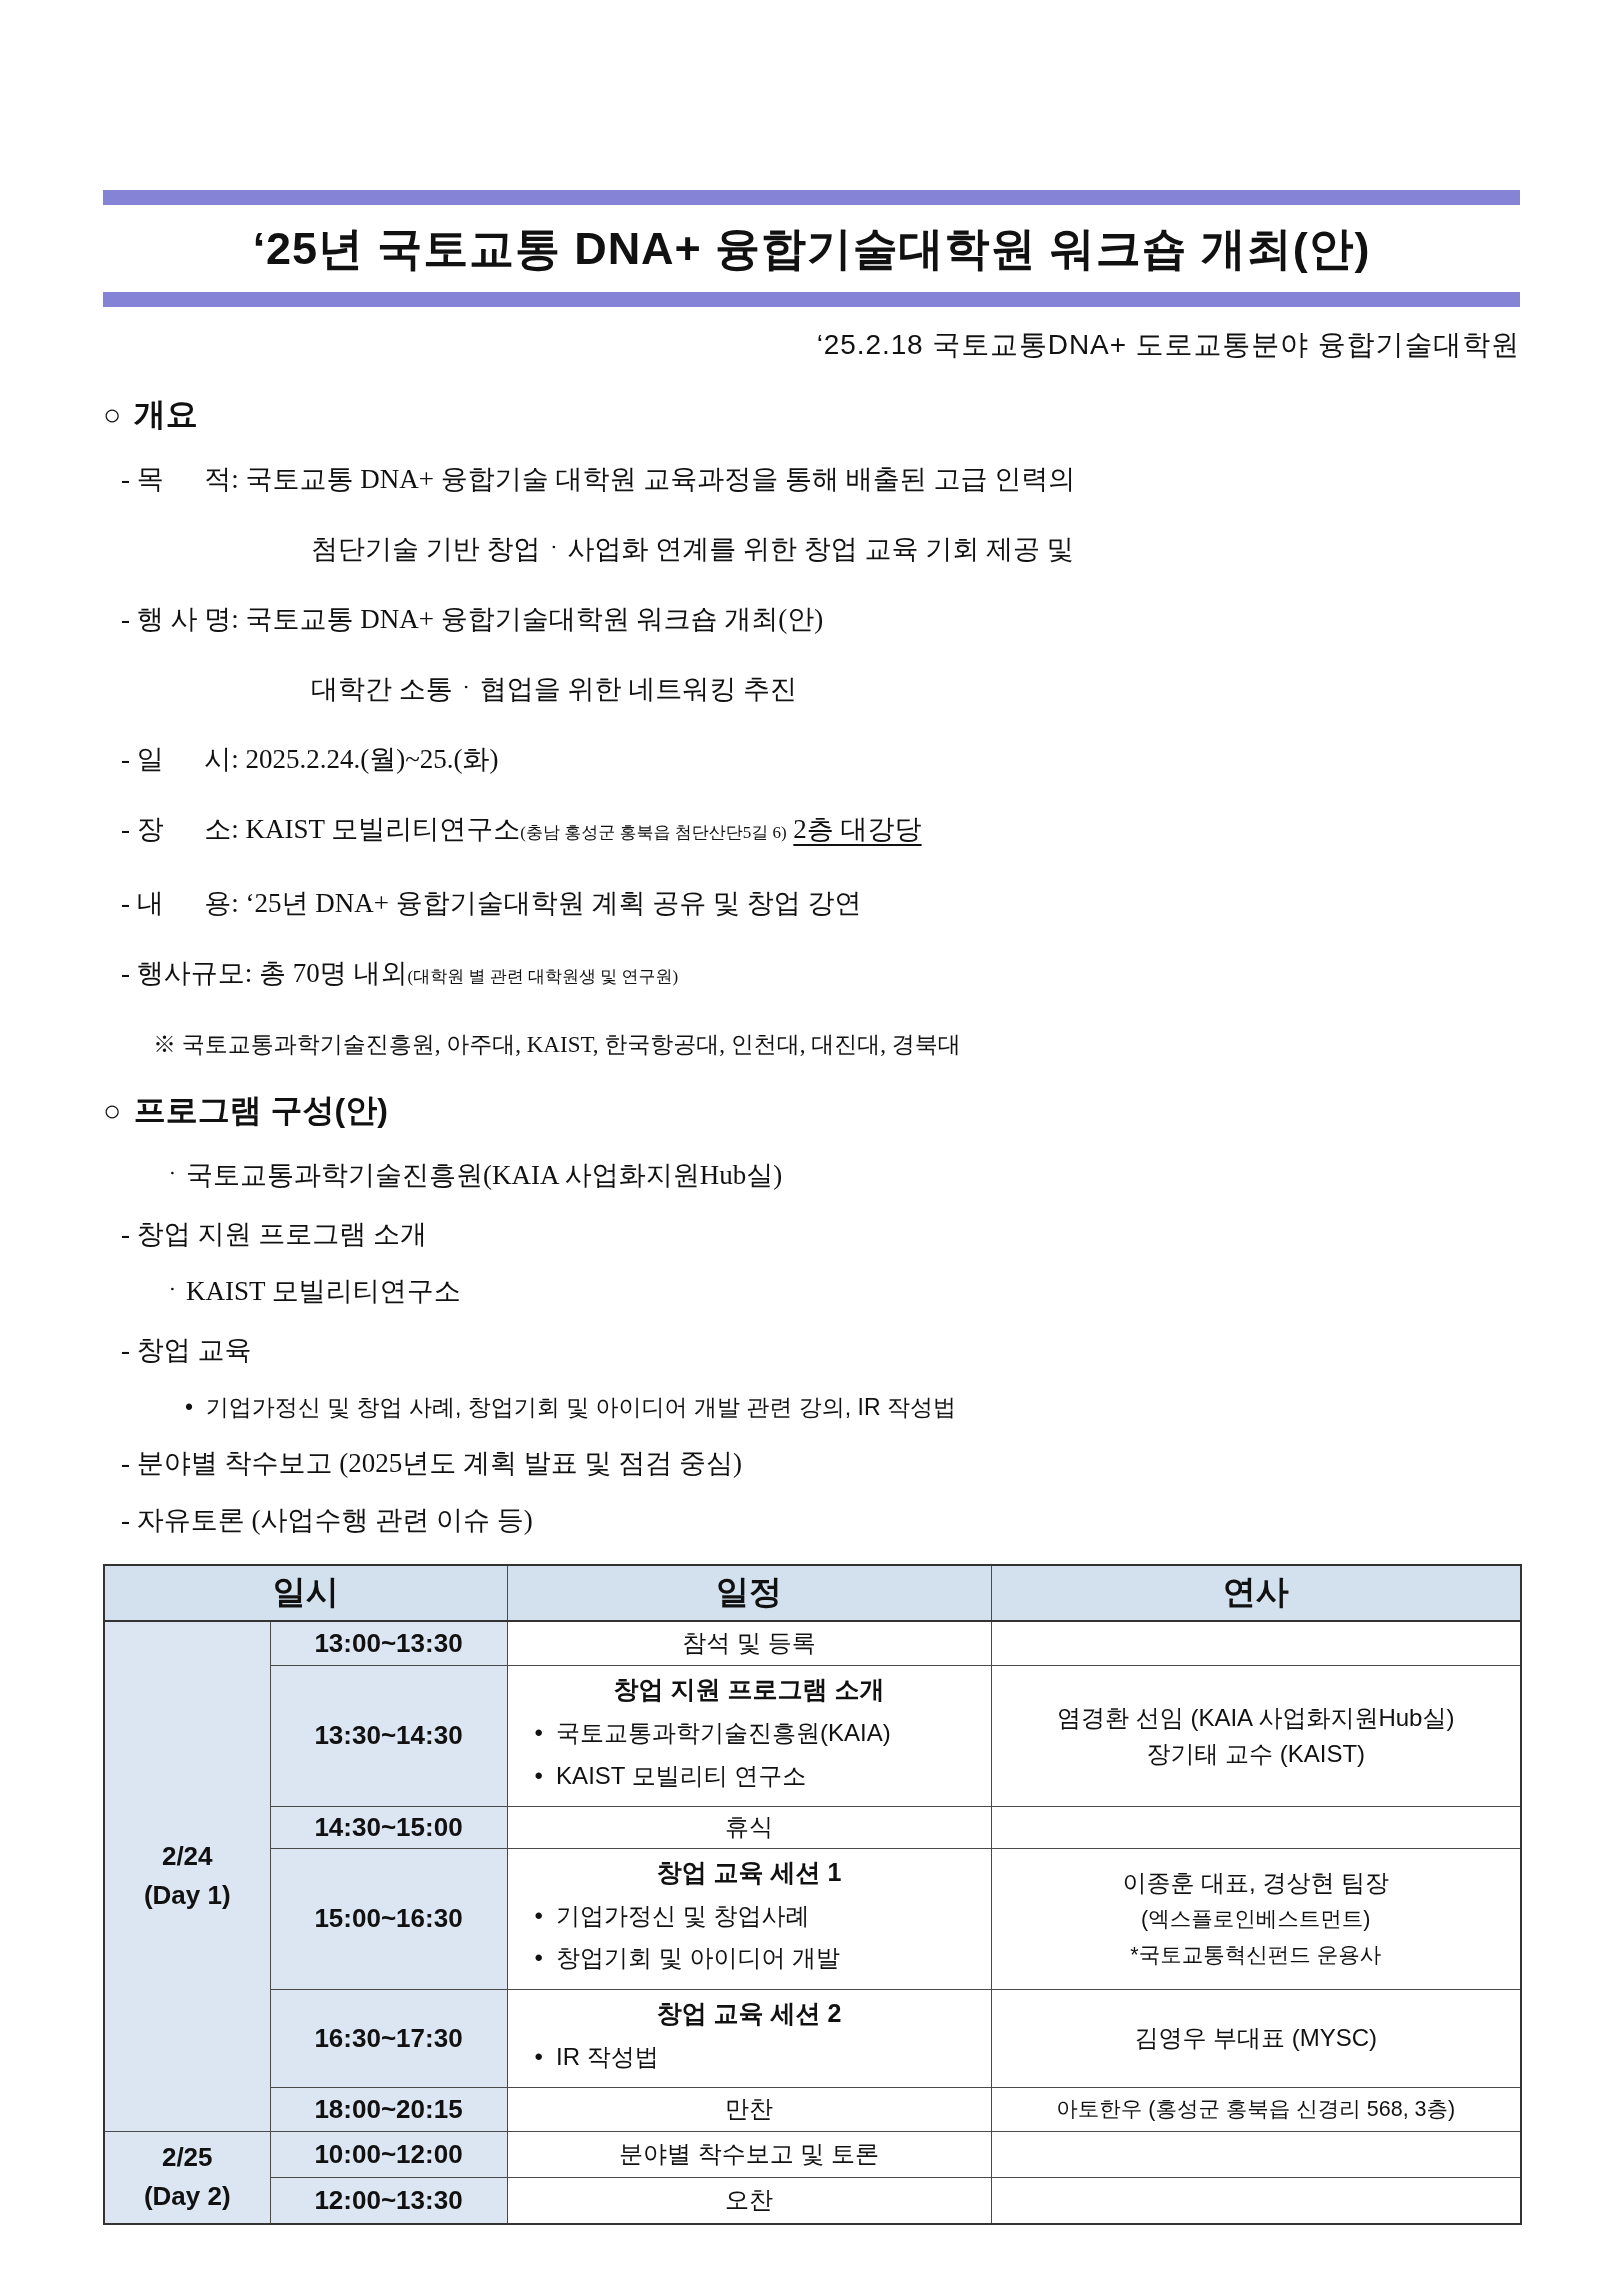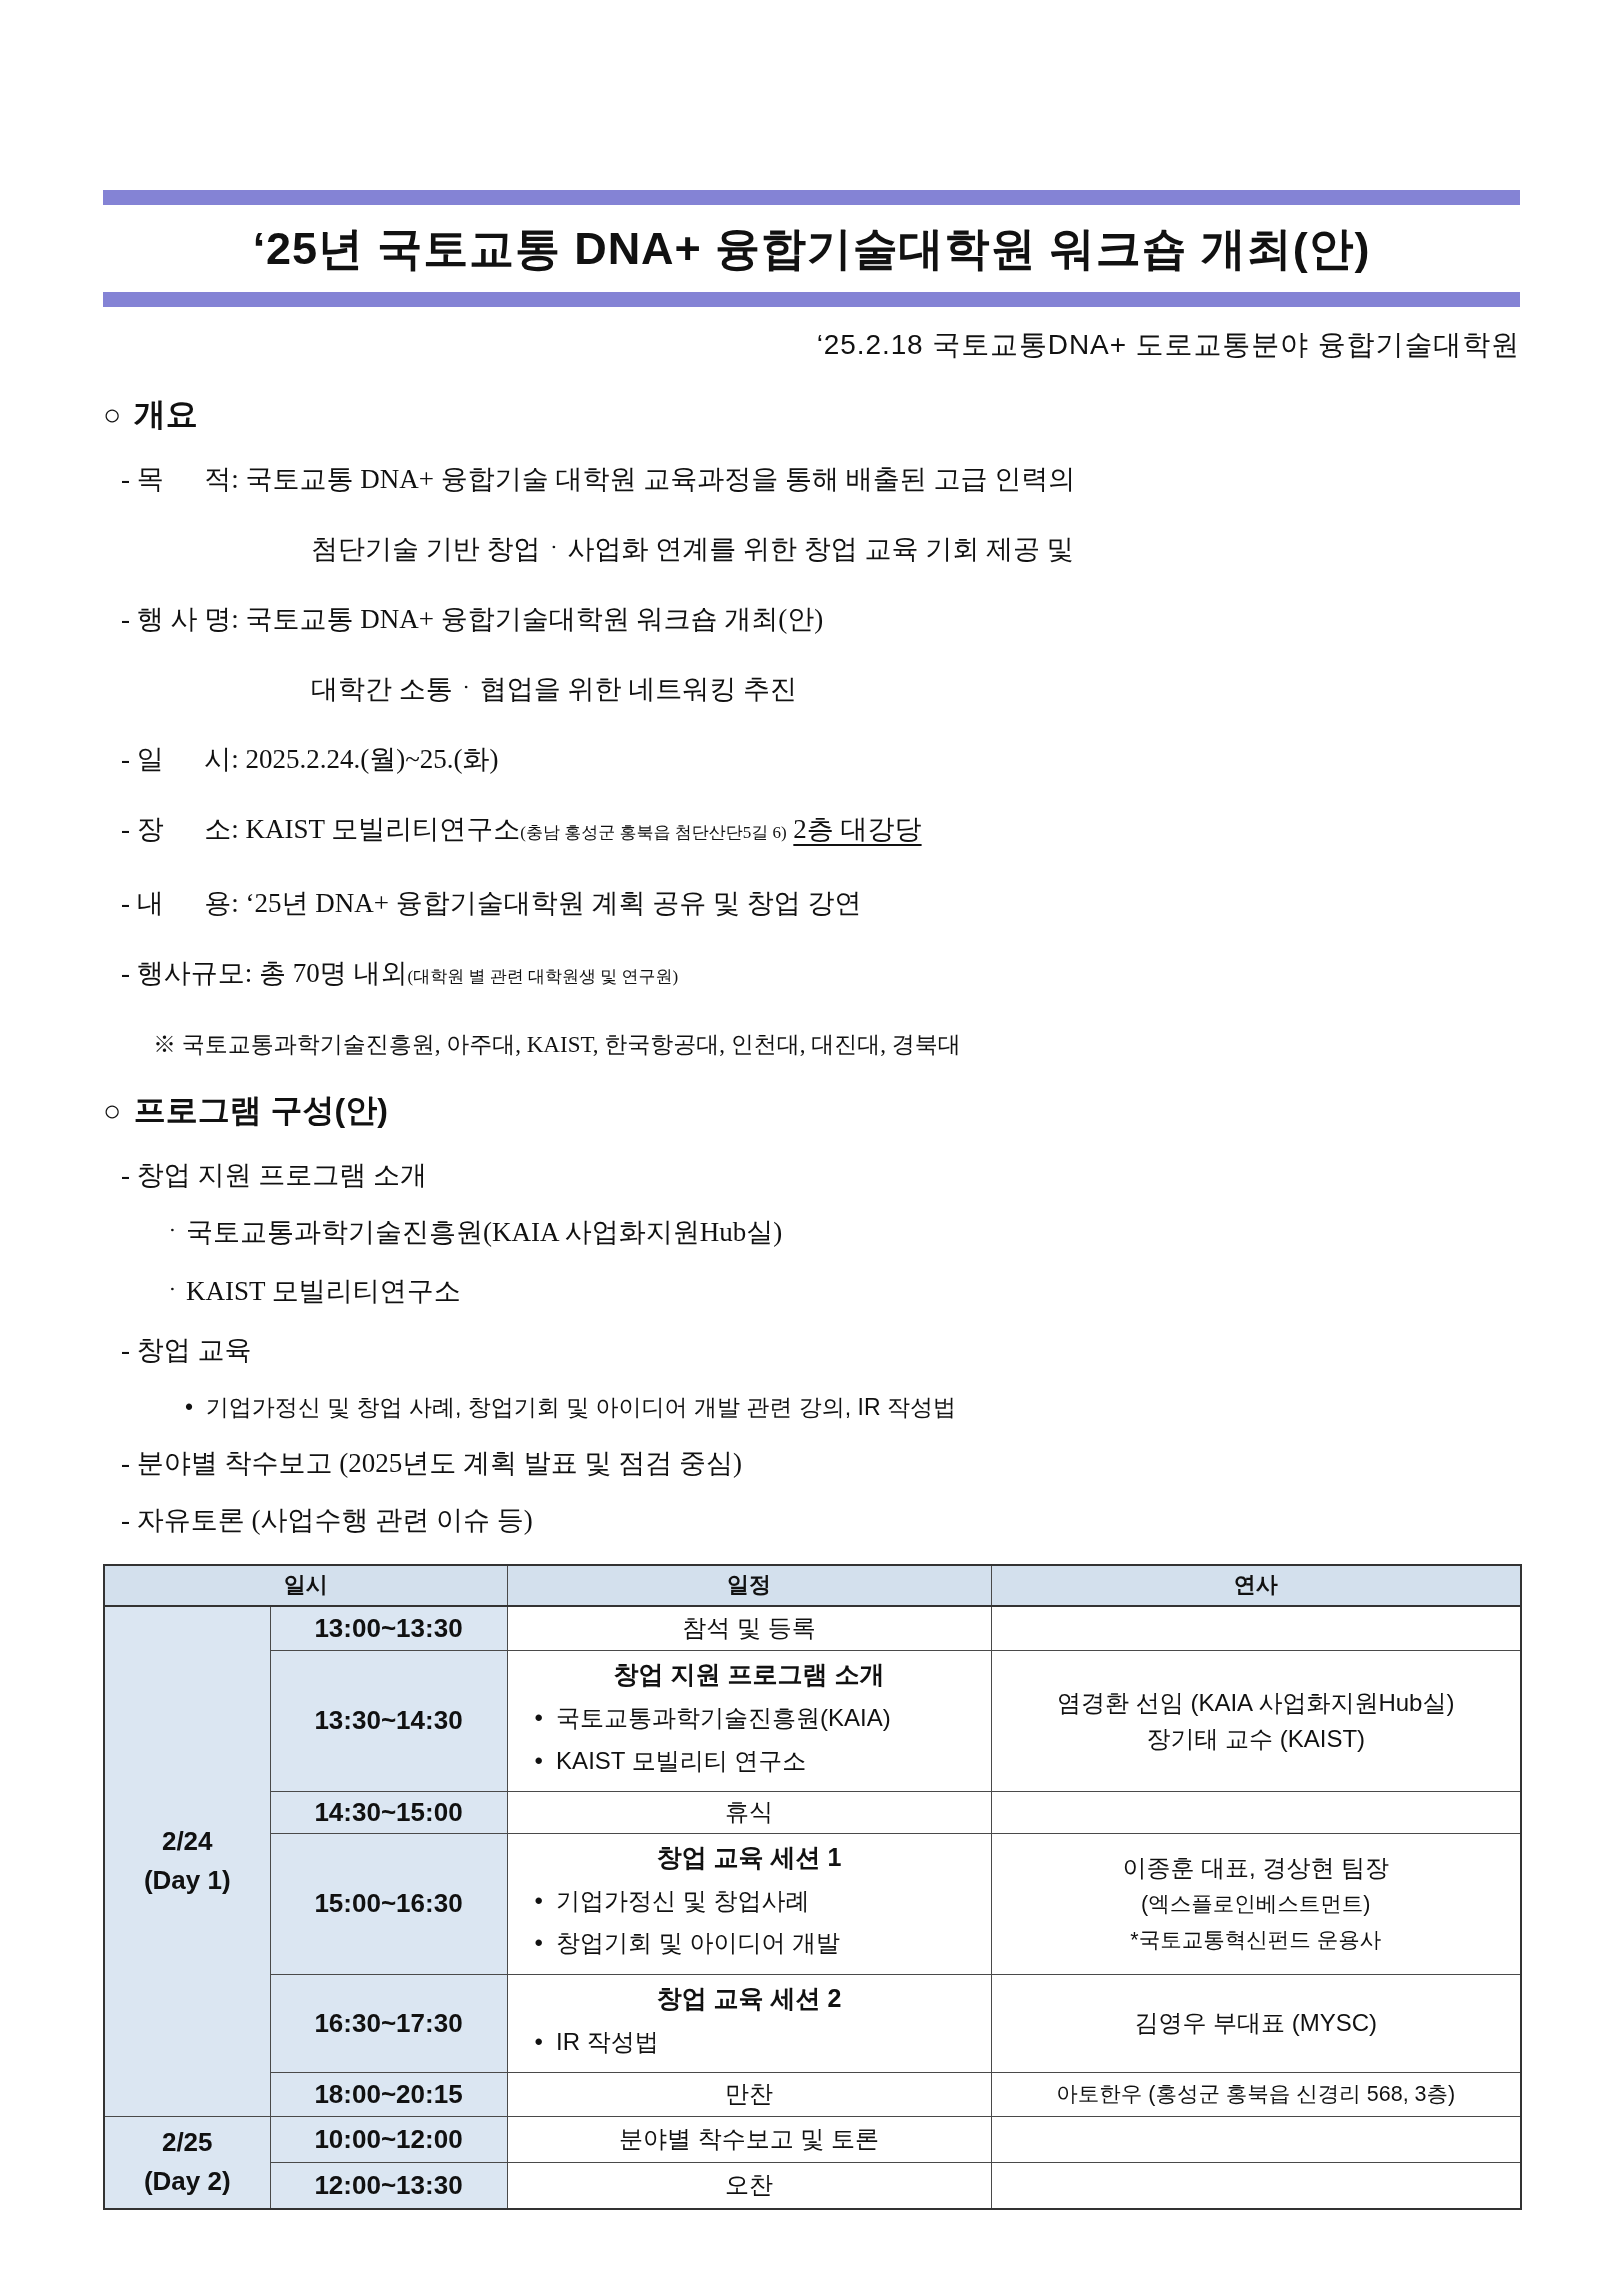--- a/index.html
+++ b/index.html
@@ -54,21 +54,21 @@
   .schedule{
     margin-top:27px;
     border-collapse:collapse;table-layout:fixed;
     width:1417px;
     font-family:"Liberation Sans","DejaVu Sans",sans-serif;
     border:2.7px solid #333;
   }
   .schedule th,.schedule td{border:1.8px solid #4a4a4a;vertical-align:middle;}
   .schedule thead th{
     background:var(--thead-bg,#d3e0ed);
-    font-size:22px;font-weight:700;padding:4.5px 0;
+    font-size:33px;font-weight:700;padding:4.5px 0;
     border-bottom:2.7px solid #333;
   }
   td.day,td.time{
     background:var(--tleft-bg,#dbe6f2);
     text-align:center;font-weight:700;font-size:26px;
   }
   td.day div{line-height:39px;}
   td.schedule-cell{font-size:24px;padding:3.6px 7.2px;}
   .sched-center{text-align:center;}
   .sched-head{text-align:center;font-weight:700;font-size:25px;margin:3.6px 0;}
@@ -106,22 +106,22 @@
           <div class="line it-dash"><span>- 행사규모: 총 70명 내외</span><span class="seg-small">(대학원 별 관련 대학원생 및 연구원)</span></div>
           <div class="line it-note"><span>※ 국토교통과학기술진흥원, 아주대, KAIST, 한국항공대, 인천대, 대진대, 경북대</span></div>
         </div>
     </section>
 
     <section>
       <div class="sec-heading">
         <span class="circ">○</span><span class="sec-title">프로그램 구성(안)</span>
       </div>
       <div class="items" id="program-items">
+          <div class="line it-bullet"><span>ㆍ국토교통과학기술진흥원(KAIA 사업화지원Hub실)</span></div>
           <div class="line it-dash"><span>- 창업 지원 프로그램 소개</span></div>
-          <div class="line it-bullet"><span>ㆍ국토교통과학기술진흥원(KAIA 사업화지원Hub실)</span></div>
           <div class="line it-bullet"><span>ㆍKAIST 모빌리티연구소</span></div>
           <div class="line it-dash"><span>- 창업 교육</span></div>
           <div class="line it-bullet2"><span>•&nbsp; 기업가정신 및 창업 사례, 창업기회 및 아이디어 개발 관련 강의, IR 작성법</span></div>
           <div class="line it-dash"><span>- 분야별 착수보고 (2025년도 계획 발표 및 점검 중심)</span></div>
           <div class="line it-dash"><span>- 자유토론 (사업수행 관련 이슈 등)</span></div>
         </div>
     </section>
 
     <table class="schedule" id="schedule-table">
         <colgroup>

